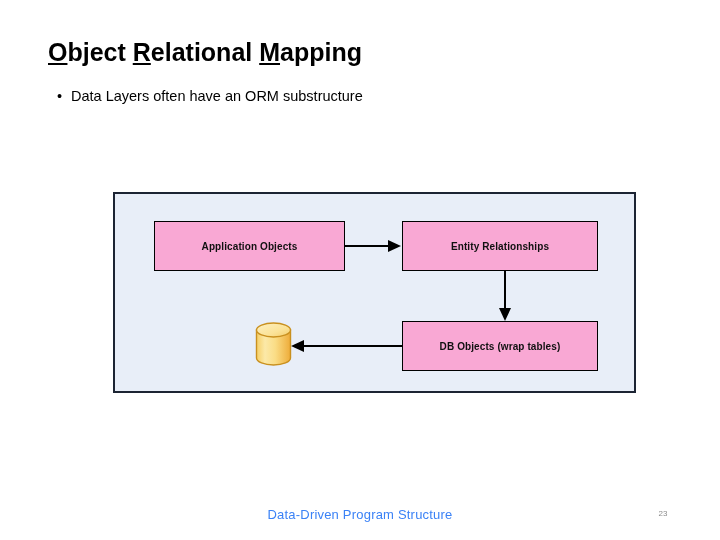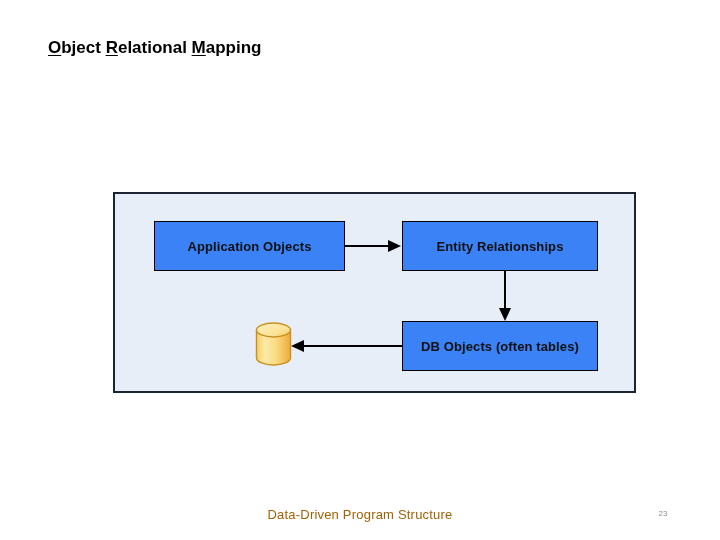--- a/index.html
+++ b/index.html
@@ -20,21 +20,21 @@
     inset: 0;
     width: 720px;
     height: 540px;
   }
 
   
   .slide-title {
     position: absolute;
     left: 48px;
     top: 38px;
-    font-size: 17px;
+    font-size: 25px;
     font-weight: bold;
     color: #000000;
     letter-spacing: 0px;
     white-space: nowrap;
     line-height: 1.15;
   }
   .slide-title .u {
     text-decoration: underline;
     text-underline-offset: 2px;
   }
@@ -63,27 +63,27 @@
     top: 192px;
     width: 523px;
     height: 201px;
     background: #e8eef8;
     border: 2px solid #1c2433;
     box-sizing: border-box;
   }
 
   .node {
     position: absolute;
-    background: #3b82f6;
+    background: #f9a8d4;
     border: 1.6px solid #000000;
     box-sizing: border-box;
     display: flex;
     align-items: center;
     justify-content: center;
-    font-size: 13px;
+    font-size: 10px;
     font-weight: bold;
     color: #111111;
     letter-spacing: 0.1px;
     white-space: nowrap;
   }
 
   #node-app-objects {
     left: 39px;
     top: 27px;
     width: 191px;
@@ -169,21 +169,21 @@
   }
 
   
   .footer-title {
     position: absolute;
     left: 0;
     right: 0;
     top: 507px;
     text-align: center;
     font-size: 13px;
-    color: #a16207;
+    color: #3b82f6;
     letter-spacing: 0.2px;
   }
   .page-number {
     position: absolute;
     left: 648px;
     top: 509px;
     width: 30px;
     text-align: center;
     font-size: 8px;
     color: #8c8c8c;
@@ -191,33 +191,36 @@
 </style>
 </head>
 <body>
 
 <div class="slide">
 
   <div class="slide-title">
     <span><span class="u">O</span>bject </span><span><span class="u">R</span>elational </span><span><span class="u">M</span>apping</span>
   </div>
 
+  <div class="bullet" id="bullet-one">
+    <span class="dot">•</span><span>Data Layers often have an ORM substructure</span>
+  </div>
 
   <div class="diagram">
 
     <div class="node" id="node-app-objects">
       <span>Application Objects</span>
     </div>
 
     <div class="node" id="node-mapping-rel">
       <span>Entity Relationships</span>
     </div>
 
     <div class="node" id="node-db-objects">
-      <span>DB Objects (often tables)</span>
+      <span>DB Objects (wrap tables)</span>
     </div>
 
     <div class="conn-line" id="conn-h-top"></div>
     <div id="arrow-right-top"></div>
 
     <div class="conn-line" id="conn-v-right"></div>
     <div id="arrow-down-right"></div>
 
     <div class="conn-line" id="conn-h-bottom"></div>
     <div id="arrow-left-bottom"></div>

